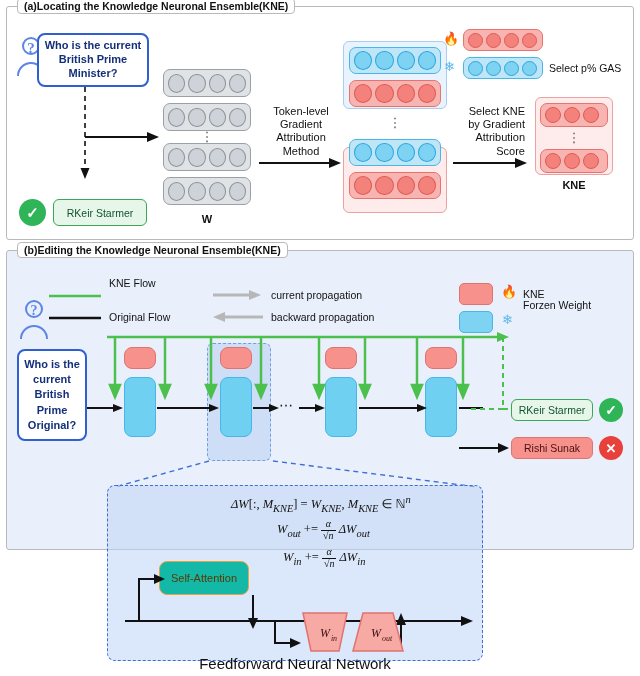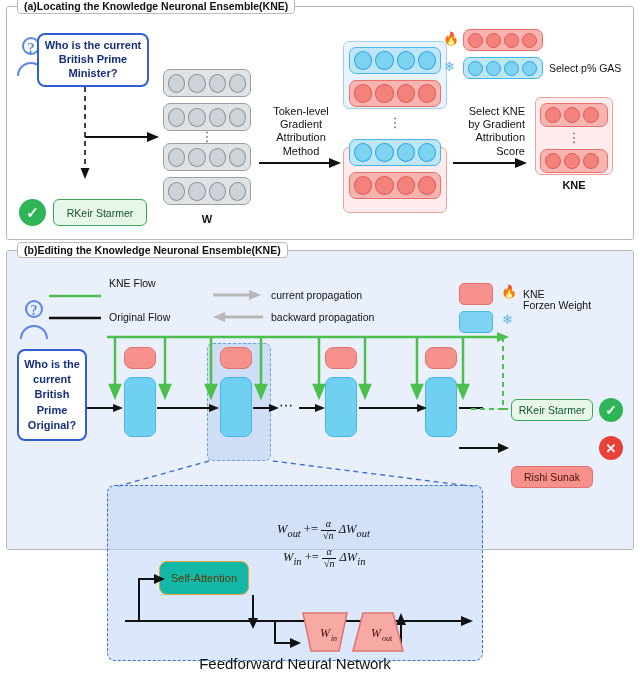--- a/index.html
+++ b/index.html
@@ -52,21 +52,21 @@
   
   .chip{
     border-radius:6px;
     box-sizing:border-box;
     display:flex;align-items:center;justify-content:center;
     font-size:10.5px;
     padding:2px 22px;
     white-space:nowrap;
   }
   .chip-green{border:1.5px solid #3aa757;background:#e6f7ea;color:#14532d;}
-  .chip-red{border:1.5px solid #e0736f;background:#f7918c;color:#4a1111;margin-top:29px;}
+  .chip-red{border:1.5px solid #e0736f;background:#f7918c;color:#4a1111;}
   .chip-green-b{border:1.5px solid #3aa757;background:#e6f7ea;color:#14532d;}
 
   .badge{
     border-radius:50%;
     display:flex;align-items:center;justify-content:center;
     color:#fff;font-weight:bold;
     box-sizing:border-box;
   }
   .badge-ok{background:#2fb457;}
   .badge-no{background:#e8403a;}
@@ -396,20 +396,23 @@
     <polygon points="50,7 39,2 39,12" fill="#111"></polygon>
   </svg>
 
   <svg class="abs" style="left:90px;top:210px;" width="400" height="28">
     <line x1="112" y1="0" x2="18" y2="26" stroke="#3b6fd4" stroke-width="1.4" stroke-dasharray="5,4"></line>
     <line x1="176" y1="0" x2="380" y2="26" stroke="#3b6fd4" stroke-width="1.4" stroke-dasharray="5,4"></line>
   </svg>
 
   <div class="abs dashbox" style="left:100px;top:234px;width:376px;height:176px;"></div>
 
+  <div class="abs math" style="left:224px;top:243px;">
+    <i>ΔW</i>[:, <i>M<sub>KNE</sub></i>] = <i>W<sub>KNE</sub></i>, <i>M<sub>KNE</sub></i> ∈ ℕ<sup><i>n</i></sup>
+  </div>
   <div class="abs math" style="left:270px;top:268px;">
     <i>W<sub>out</sub></i> +=
     <span style="display:inline-block;text-align:center;vertical-align:middle;font-size:10px;line-height:1.05;">
       <span style="display:block;border-bottom:1px solid #111;padding:0 2px;"><i>α</i></span>
       <span style="display:block;padding:0 2px;">√<i>n</i></span>
     </span>
     <i>ΔW<sub>out</sub></i>
   </div>
   <div class="abs math" style="left:276px;top:296px;">
     <i>W<sub>in</sub></i> +=

